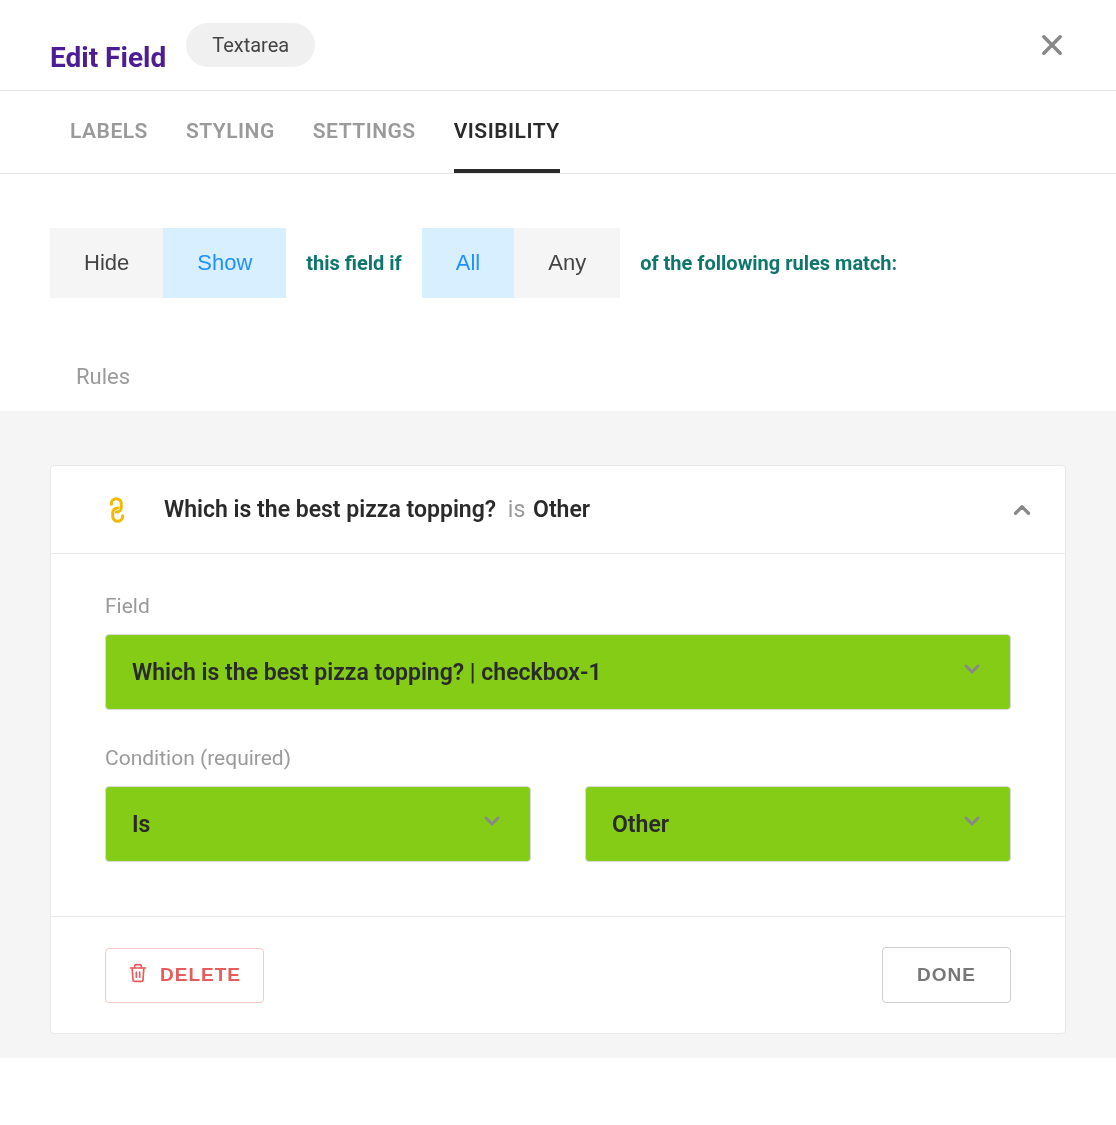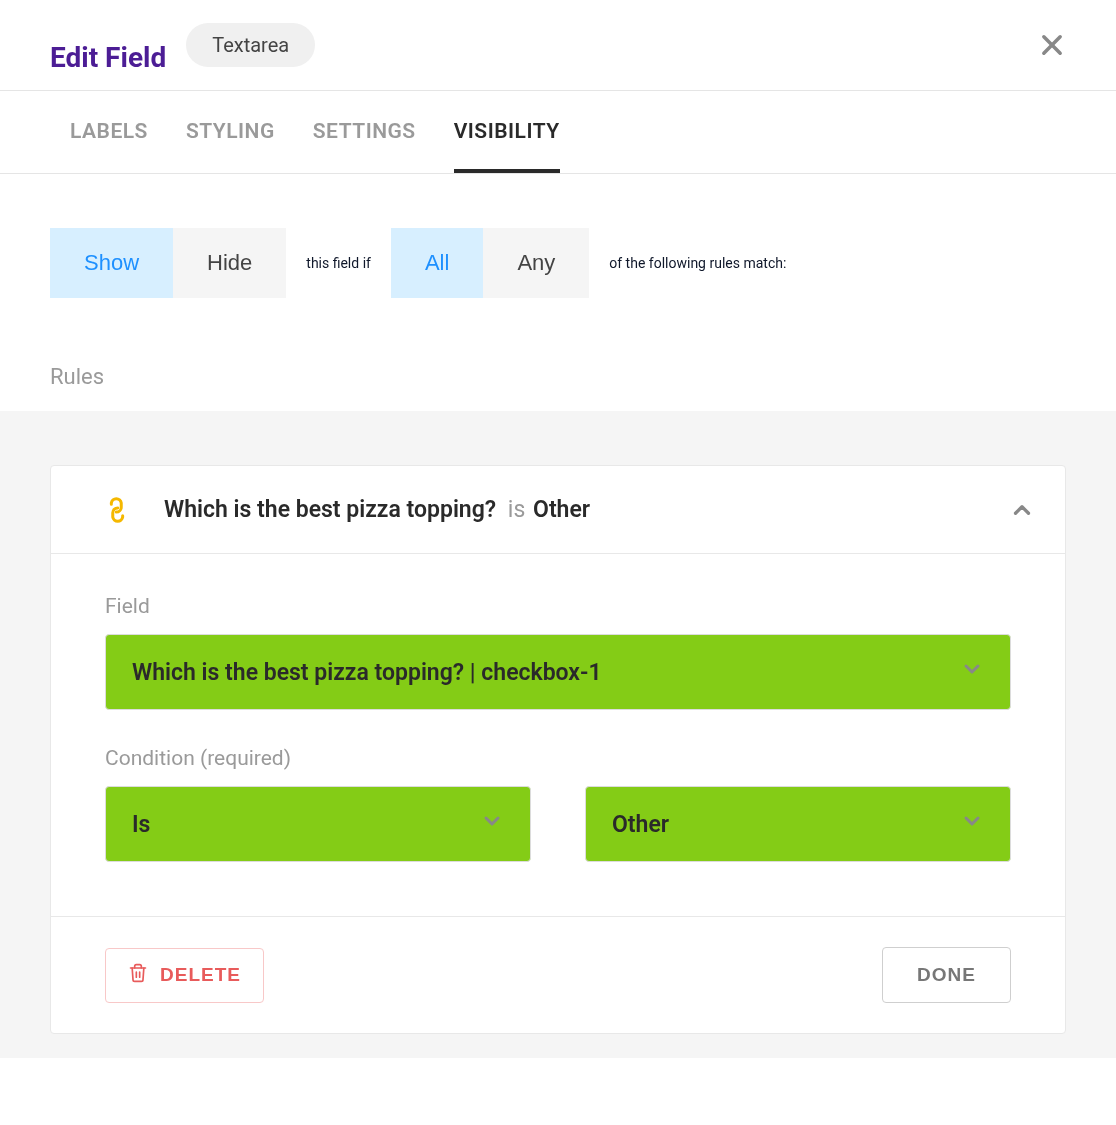--- a/index.html
+++ b/index.html
@@ -85,25 +85,26 @@
       font-size: 22px;
       cursor: pointer;
       border: none;
       font-weight: 500;
     }
     .toggle-btn.active {
       background: #d7efff;
       color: #1e90ff;
     }
     .muted-text {
-      color: #0f172a;
-      font-size: 14px;
+      color: #0f766e;
+      font-size: 20px;
+      font-weight: bold;
     }
     .section-label {
-      padding: 66px 50px 22px 50px;
+      padding: 66px 50px 22px 76px;
       font-size: 22px;
       color: #9a9a9a;
     }
     .rules-container {
       background: #f5f5f5;
       padding: 54px 50px 24px 50px;
     }
     .rule-card {
       background: #fff;
       border: 1px solid #e8e8e8;
@@ -245,22 +246,22 @@
 
 <div class="tabs">
   <div class="tab">LABELS</div>
   <div class="tab">STYLING</div>
   <div class="tab">SETTINGS</div>
   <div class="tab active">VISIBILITY</div>
 </div>
 
 <div class="controls-row">
   <div class="toggle-group">
+    <button class="toggle-btn">Hide</button>
     <button class="toggle-btn active">Show</button>
-    <button class="toggle-btn">Hide</button>
   </div>
   <span class="muted-text">this field if</span>
   <div class="toggle-group">
     <button class="toggle-btn active">All</button>
     <button class="toggle-btn">Any</button>
   </div>
   <span class="muted-text">of the following rules match:</span>
 </div>
 
 <div class="section-label">Rules</div>

